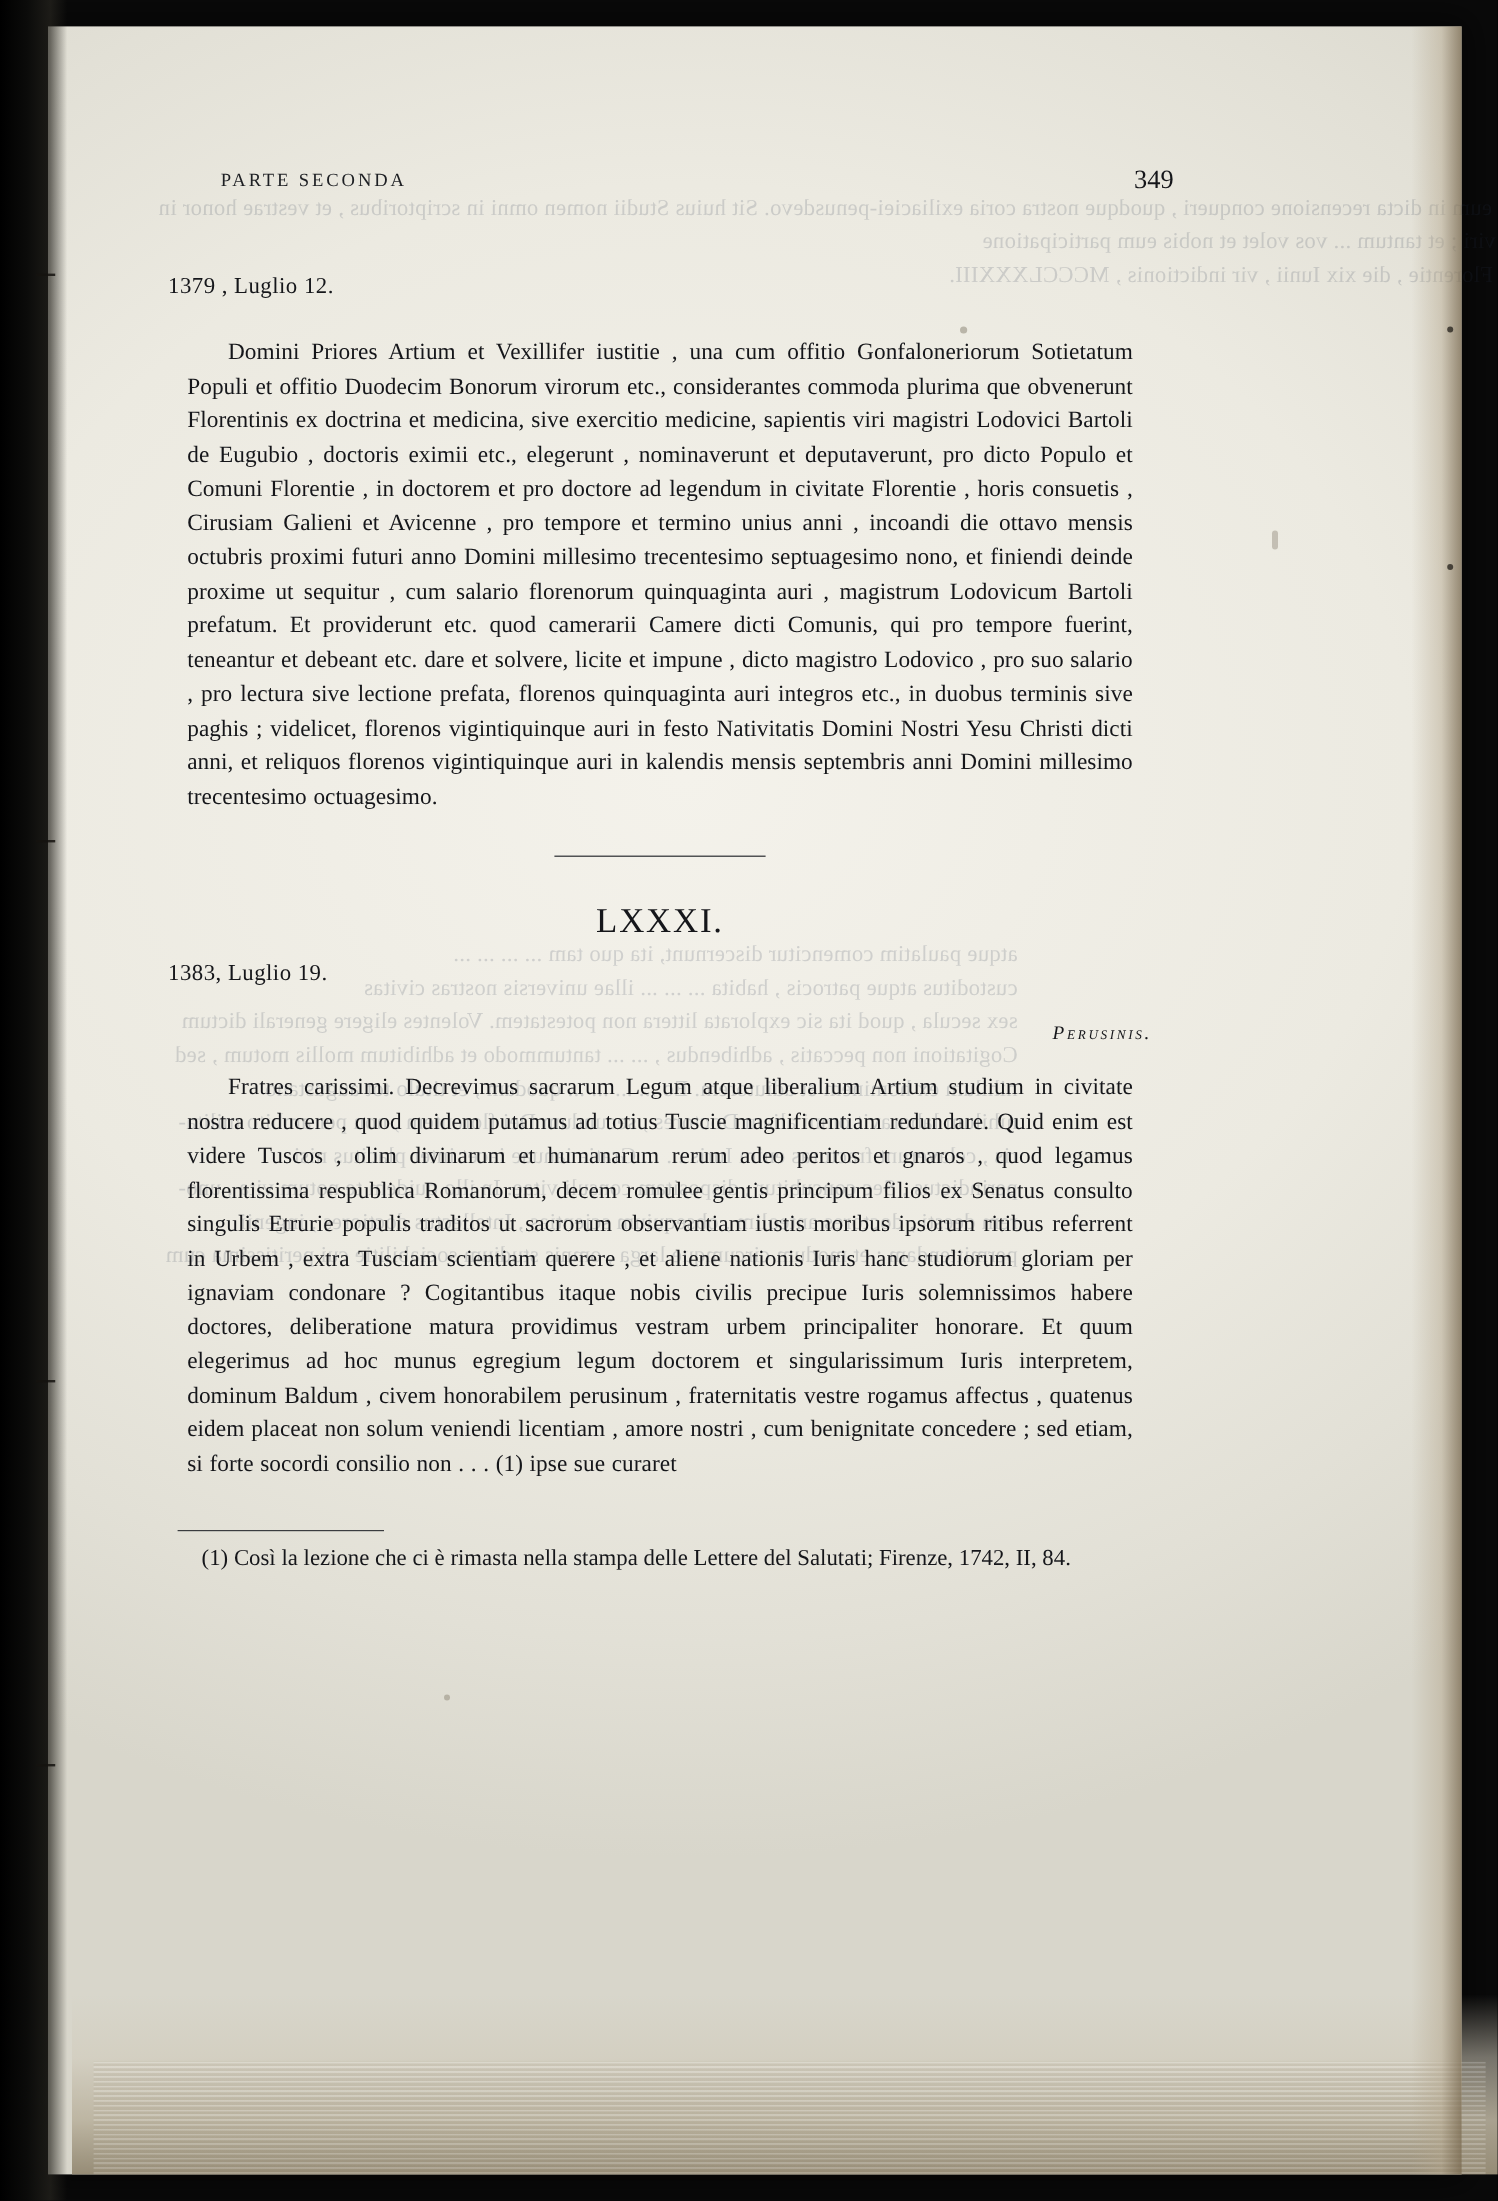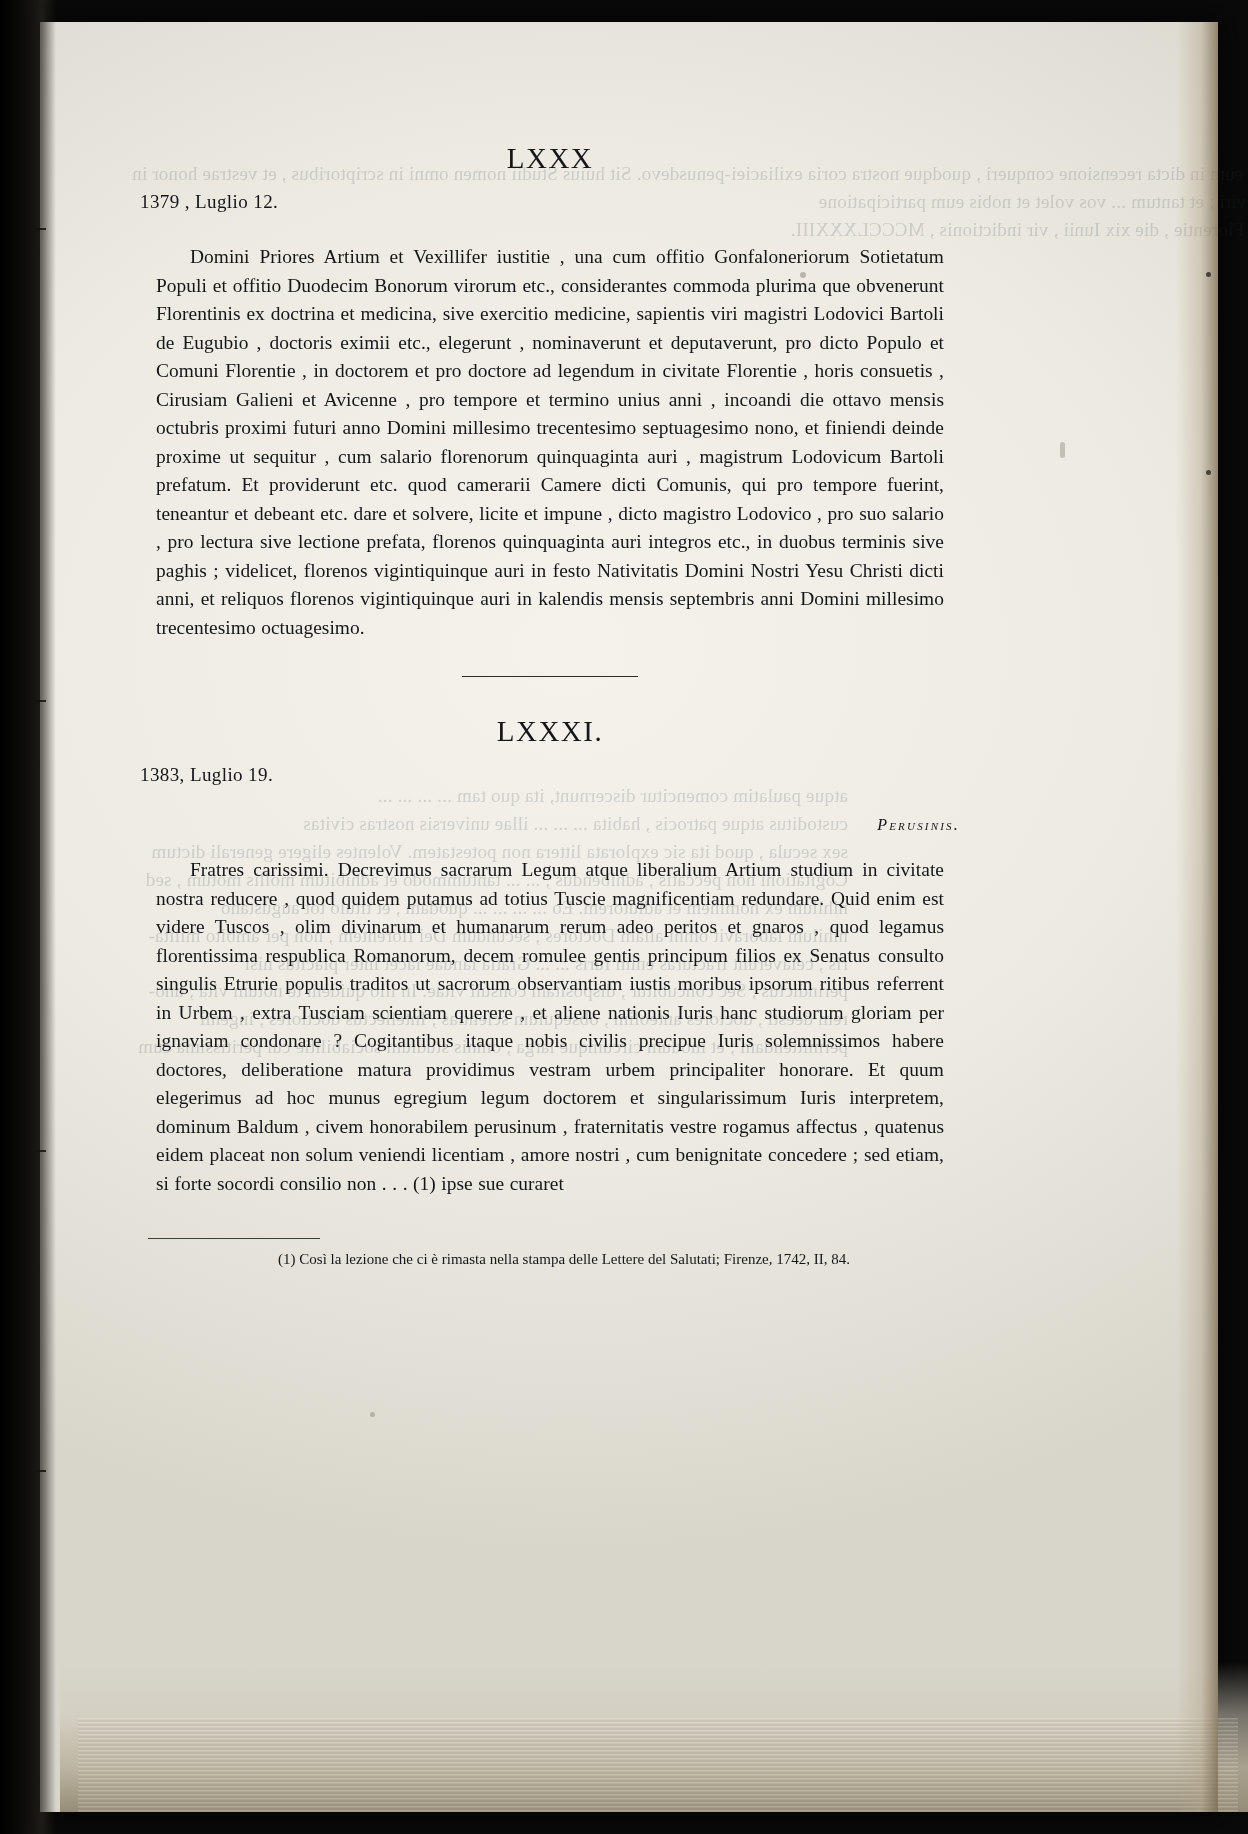--- a/index.html
+++ b/index.html
@@ -164,24 +164,24 @@
     margin: 34px auto 38px auto;
   }
 
   .footnote-rule {
     width: 172px;
     border: none;
     border-top: 1.2px solid #3a3c3f;
     margin: 40px 0 10px 8px;
   }
   .footnote {
-    font-size: 15px;
+    font-size: 19px;
     line-height: 1.4;
     margin: 0 0 0 28px;
-    text-align: center;
+    text-align: left;
   }
 
   
   .ghost {
     position: absolute;
     color: rgba(40,55,80,0.17);
     font-size: 19px;
     line-height: 1.47;
     transform: scaleX(-1);
     letter-spacing: .2px;
@@ -219,23 +219,26 @@
 perindictus , Sec concubitur , dispositam consuli vitae. In illo quidem te notum vita , uno-
 rem deesti , doctores anteolim , obsequium scientias , Intellectus doctiores , ingenii
 permittendam ; et modum circumque larga , omnis studium sociabilitie cui peritissima cum</div>
 
     <div class="blotch" style="left:760px; top:250px; width:6px; height:6px; background:rgba(90,80,60,.35);"></div>
     <div class="blotch" style="left:1020px; top:420px; width:5px; height:16px; background:rgba(90,80,60,.28); border-radius:3px;"></div>
     <div class="blotch" style="left:330px; top:1390px; width:5px; height:5px; background:rgba(90,80,60,.3);"></div>
 
     <div id="content">
 
+      <div class="running-head">
+        <div class="running-title">PARTE SECONDA</div>
+        <div class="page-number">349</div>
+      </div>
 
       <div>
-        <h2 class="doc-number">LXXX</h2>
         <p class="doc-date">1379 , Luglio 12.</p>
         <p class="body-par">Domini Priores Artium et Vexillifer iustitie , una cum offitio Gonfaloneriorum Sotietatum Populi et offitio Duodecim Bonorum virorum etc., considerantes commoda plurima que obvenerunt Florentinis ex doctrina et medicina, sive exercitio medicine, sapientis viri magistri Lodovici Bartoli de Eugubio , doctoris eximii etc., elegerunt , nominaverunt et deputaverunt, pro dicto Populo et Comuni Florentie , in doctorem et pro doctore ad legendum in civitate Florentie , horis consuetis , Cirusiam Galieni et Avicenne , pro tempore et termino unius anni , incoandi die ottavo mensis octubris proximi futuri anno Domini millesimo trecentesimo septuagesimo nono, et finiendi deinde proxime ut sequitur , cum salario florenorum quinquaginta auri , magistrum Lodovicum Bartoli prefatum. Et providerunt etc. quod camerarii Camere dicti Comunis, qui pro tempore fuerint, teneantur et debeant etc. dare et solvere, licite et impune , dicto magistro Lodovico , pro suo salario , pro lectura sive lectione prefata, florenos quinquaginta auri integros etc., in duobus terminis sive paghis ; videlicet, florenos vigintiquinque auri in festo Nativitatis Domini Nostri Yesu Christi dicti anni, et reliquos florenos vigintiquinque auri in kalendis mensis septembris anni Domini millesimo trecentesimo octuagesimo.</p>
       </div>
 
       <hr class="rule-sep">
 
       <div>
         <h2 class="doc-number">LXXXI.</h2>
         <p class="doc-date">1383, Luglio 19.</p>
         <p class="doc-salutation">Perusinis.</p>

